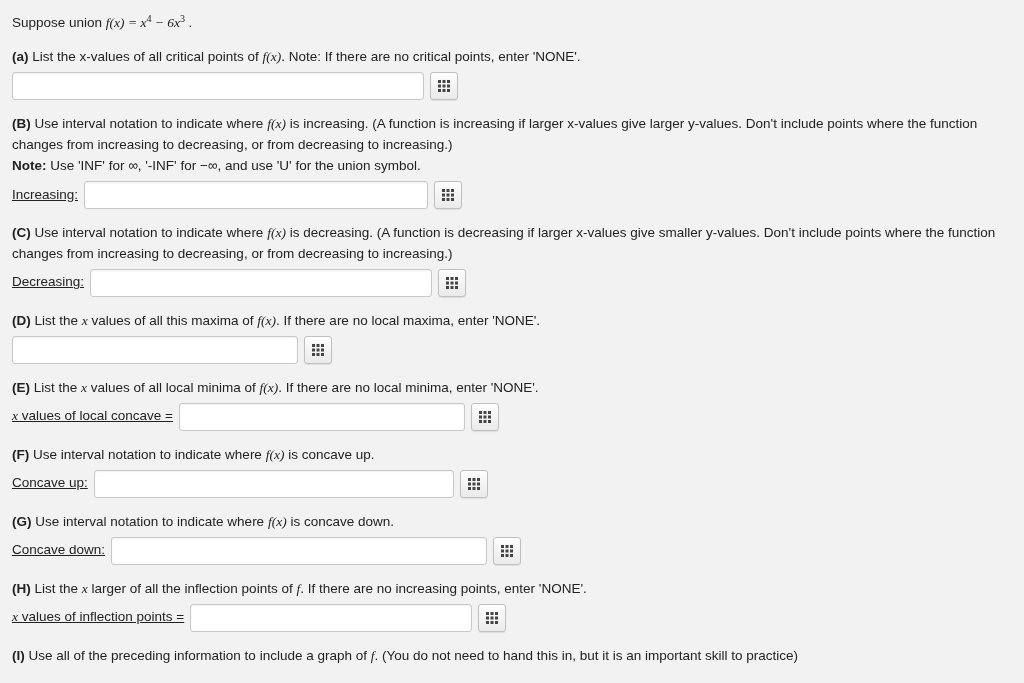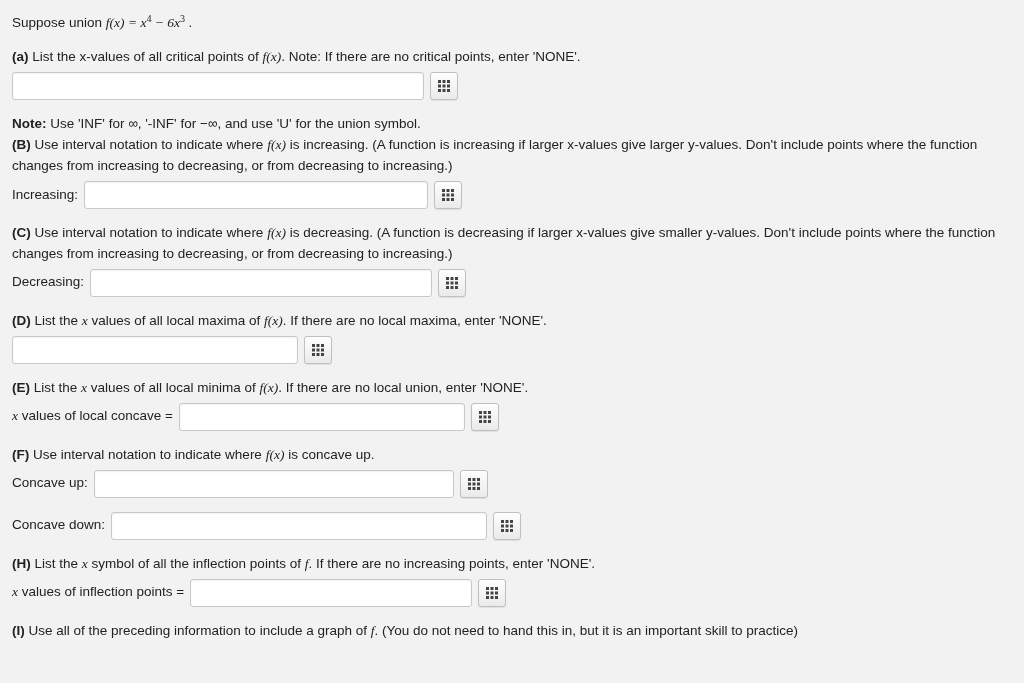--- a/index.html
+++ b/index.html
@@ -9,21 +9,21 @@
     font-size: 13.5px;
     line-height: 1.55;
     color: #222;
     background: #f2f2f2;
     width: 1000px;
   }
   .math-var { font-style: italic; font-family: "Times New Roman", serif; }
   .fx { font-family: "Times New Roman", serif; font-style: italic; margin-top: 41px; }
   .sup { font-size: 0.75em; vertical-align: super; font-style: normal; }
   .row { margin-bottom: 14px; }
-  .input-row { display: flex; align-items: center; margin-top: 4px; }
+  .input-row { display: flex; align-items: center; margin-top: 4px; text-decoration: underline; }
   .label-inline { margin-right: 6px; }
   input[type=text] {
     height: 22px;
     border: 1px solid #c8c8c8;
     border-radius: 3px;
     background: #fff;
     box-shadow: inset 0 1px 2px rgba(0,0,0,0.06);
     padding: 2px 6px;
     font-size: 13px;
   }
@@ -72,24 +72,24 @@
             <rect x="4.5" y="9" width="3" height="3"></rect>
             <rect x="9" y="9" width="3" height="3"></rect>
           </g>
         </svg>
     </span>
   </div>
 </div>
 
 <div class="row">
   <div>
+    <b>(B)</b><span> Use interval notation to indicate where </span><span class="fx">f(x)</span><span> is increasing. (A function is increasing if larger x-values give larger y-values. Don't include points where the function changes from increasing to decreasing, or from decreasing to increasing.)</span>
+  </div>
+  <div>
     <b>Note:</b><span> Use 'INF' for ∞, '-INF' for −∞, and use 'U' for the union symbol.</span>
-  </div>
-  <div>
-    <b>(B)</b><span> Use interval notation to indicate where </span><span class="fx">f(x)</span><span> is increasing. (A function is increasing if larger x-values give larger y-values. Don't include points where the function changes from increasing to decreasing, or from decreasing to increasing.)</span>
   </div>
   <div class="input-row">
     <span class="label-inline">Increasing:</span>
     <input type="text" style="width: 330px;">
     <span class="keypad-btn">
       <svg width="12" height="12" viewBox="0 0 12 12">
           <g fill="#444">
             <rect x="0" y="0" width="3" height="3"></rect>
             <rect x="4.5" y="0" width="3" height="3"></rect>
             <rect x="9" y="0" width="3" height="3"></rect>
@@ -125,21 +125,21 @@
             <rect x="4.5" y="9" width="3" height="3"></rect>
             <rect x="9" y="9" width="3" height="3"></rect>
           </g>
         </svg>
     </span>
   </div>
 </div>
 
 <div class="row">
   <div>
-    <b>(D)</b><span> List the </span><span class="math-var">x</span><span> values of all local maxima of </span><span class="fx">f(x)</span><span>. If there are no local maxima, enter 'NONE'.</span>
+    <b>(D)</b><span> List the </span><span class="math-var">x</span><span> values of all this maxima of </span><span class="fx">f(x)</span><span>. If there are no local maxima, enter 'NONE'.</span>
   </div>
   <div class="input-row">
     <input type="text" style="width: 272px;">
     <span class="keypad-btn">
       <svg width="12" height="12" viewBox="0 0 12 12">
           <g fill="#444">
             <rect x="0" y="0" width="3" height="3"></rect>
             <rect x="4.5" y="0" width="3" height="3"></rect>
             <rect x="9" y="0" width="3" height="3"></rect>
             <rect x="0" y="4.5" width="3" height="3"></rect>
@@ -149,21 +149,21 @@
             <rect x="4.5" y="9" width="3" height="3"></rect>
             <rect x="9" y="9" width="3" height="3"></rect>
           </g>
         </svg>
     </span>
   </div>
 </div>
 
 <div class="row">
   <div>
-    <b>(E)</b><span> List the </span><span class="math-var">x</span><span> values of all local minima of </span><span class="fx">f(x)</span><span>. If there are no local union, enter 'NONE'.</span>
+    <b>(E)</b><span> List the </span><span class="math-var">x</span><span> values of all local minima of </span><span class="fx">f(x)</span><span>. If there are no local minima, enter 'NONE'.</span>
   </div>
   <div class="input-row">
     <span class="label-inline"><span class="math-var">x</span><span> values of local concave = </span></span>
     <input type="text" style="width: 272px;">
     <span class="keypad-btn">
       <svg width="12" height="12" viewBox="0 0 12 12">
           <g fill="#444">
             <rect x="0" y="0" width="3" height="3"></rect>
             <rect x="4.5" y="0" width="3" height="3"></rect>
             <rect x="9" y="0" width="3" height="3"></rect>
@@ -198,20 +198,23 @@
             <rect x="0" y="9" width="3" height="3"></rect>
             <rect x="4.5" y="9" width="3" height="3"></rect>
             <rect x="9" y="9" width="3" height="3"></rect>
           </g>
         </svg>
     </span>
   </div>
 </div>
 
 <div class="row">
+  <div>
+    <b>(G)</b><span> Use interval notation to indicate where </span><span class="fx">f(x)</span><span> is concave down.</span>
+  </div>
   <div class="input-row">
     <span class="label-inline">Concave down:</span>
     <input type="text" style="width: 362px;">
     <span class="keypad-btn">
       <svg width="12" height="12" viewBox="0 0 12 12">
           <g fill="#444">
             <rect x="0" y="0" width="3" height="3"></rect>
             <rect x="4.5" y="0" width="3" height="3"></rect>
             <rect x="9" y="0" width="3" height="3"></rect>
             <rect x="0" y="4.5" width="3" height="3"></rect>
@@ -221,21 +224,21 @@
             <rect x="4.5" y="9" width="3" height="3"></rect>
             <rect x="9" y="9" width="3" height="3"></rect>
           </g>
         </svg>
     </span>
   </div>
 </div>
 
 <div class="row">
   <div>
-    <b>(H)</b><span> List the </span><span class="math-var">x</span><span> symbol of all the inflection points of </span><span class="fx">f</span><span>. If there are no increasing points, enter 'NONE'.</span>
+    <b>(H)</b><span> List the </span><span class="math-var">x</span><span> larger of all the inflection points of </span><span class="fx">f</span><span>. If there are no increasing points, enter 'NONE'.</span>
   </div>
   <div class="input-row">
     <span class="label-inline"><span class="math-var">x</span><span> values of inflection points = </span></span>
     <input type="text" style="width: 268px;">
     <span class="keypad-btn">
       <svg width="12" height="12" viewBox="0 0 12 12">
           <g fill="#444">
             <rect x="0" y="0" width="3" height="3"></rect>
             <rect x="4.5" y="0" width="3" height="3"></rect>
             <rect x="9" y="0" width="3" height="3"></rect>

